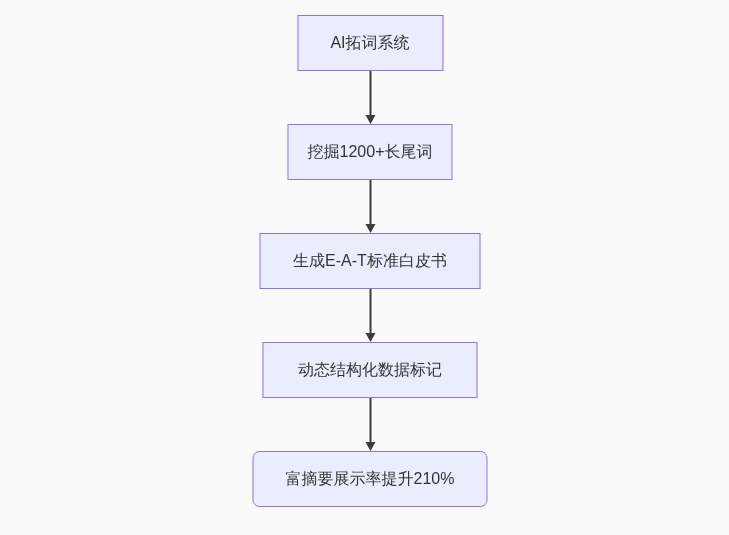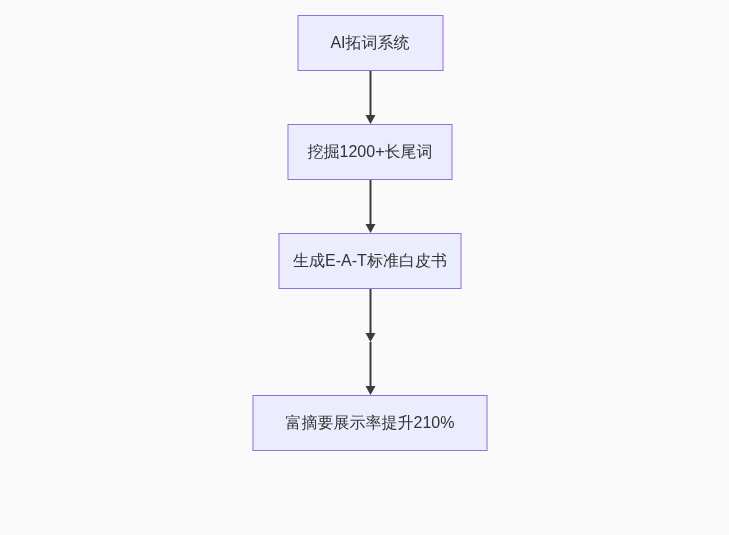--- a/index.html
+++ b/index.html
@@ -32,23 +32,23 @@
     display: flex;
     align-items: center;
     justify-content: center;
     color: #333333;
     font-size: 16px;
     white-space: nowrap;
     border-radius: 0;
   }
   .node-0 { width: 146px; }
   .node-1 { width: 165px; }
-  .node-2 { width: 183px; }
+  .node-2 { width: 221px; }
   .node-3 { width: 215px; }
-  .node-4 { width: 235px; }
+  .node-4 { width: 235px; border-radius: 7px; }
   .edge {
     position: relative;
     width: 12px;
     height: 53px;
   }
   .edge-line {
     position: absolute;
     left: 5px;
     top: 0;
     width: 2px;
@@ -92,20 +92,23 @@
 
     <div class="node node-2">
       <span>生成E-A-T标准白皮书</span>
     </div>
 
     <div class="edge">
       <div class="edge-line"></div>
       <div class="edge-head"></div>
     </div>
 
+    <div class="node node-3">
+      <span>动态结构化数据标记</span>
+    </div>
 
     <div class="edge">
       <div class="edge-line"></div>
       <div class="edge-head"></div>
     </div>
 
     <div class="node node-4">
       <span>富摘要展示率提升210%</span>
     </div>
 

